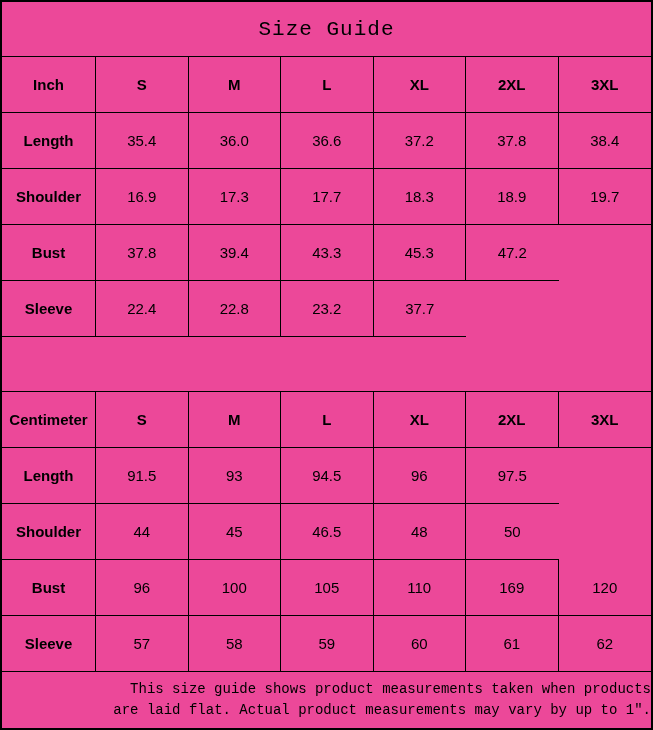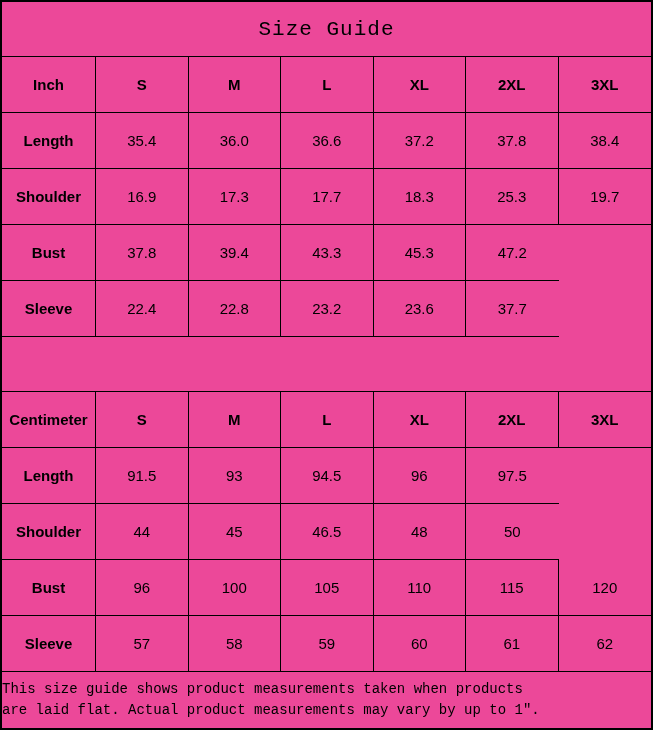--- a/index.html
+++ b/index.html
@@ -35,21 +35,21 @@
   .cell:last-child { border-right: none; }
   .cell.label { font-weight: bold; }
   .gap-row {
     flex: none; height: 55px;
     box-sizing: border-box;
     border-bottom: 1px solid #000000;
   }
   .footer-note {
     flex: 1;
     display: flex; flex-direction: column;
-    align-items: flex-start; justify-content: center;
+    align-items: flex-end; justify-content: center;
     font-family: "Liberation Mono", "DejaVu Sans Mono", monospace;
     font-size: 14px; line-height: 21px;
     text-align: center;
   }
 </style>
 </head>
 <body>
 
 <div class="sheet">
 
@@ -73,37 +73,36 @@
       <div class="cell">37.2</div>
       <div class="cell">37.8</div>
       <div class="cell">38.4</div>
     </div>
     <div class="grid-row">
       <div class="cell label">Shoulder</div>
       <div class="cell">16.9</div>
       <div class="cell">17.3</div>
       <div class="cell">17.7</div>
       <div class="cell">18.3</div>
-      <div class="cell">25.3</div>
+      <div class="cell">18.9</div>
       <div class="cell">19.7</div>
     </div>
     <div class="grid-row">
       <div class="cell label">Bust</div>
       <div class="cell">37.8</div>
       <div class="cell">39.4</div>
       <div class="cell">43.3</div>
       <div class="cell">45.3</div>
       <div class="cell">47.2</div>
     </div>
     <div class="grid-row">
       <div class="cell label">Sleeve</div>
       <div class="cell">22.4</div>
       <div class="cell">22.8</div>
       <div class="cell">23.2</div>
-      <div class="cell">23.6</div>
       <div class="cell">37.7</div>
     </div>
   </div>
 
   <div class="gap-row"></div>
 
   <div>
     <div class="grid-row">
       <div class="cell label">Centimeter</div>
       <div class="cell label">S</div>
@@ -128,21 +127,21 @@
       <div class="cell">46.5</div>
       <div class="cell">48</div>
       <div class="cell">50</div>
     </div>
     <div class="grid-row">
       <div class="cell label">Bust</div>
       <div class="cell">96</div>
       <div class="cell">100</div>
       <div class="cell">105</div>
       <div class="cell">110</div>
-      <div class="cell">115</div>
+      <div class="cell">169</div>
       <div class="cell">120</div>
     </div>
     <div class="grid-row">
       <div class="cell label">Sleeve</div>
       <div class="cell">57</div>
       <div class="cell">58</div>
       <div class="cell">59</div>
       <div class="cell">60</div>
       <div class="cell">61</div>
       <div class="cell">62</div>

